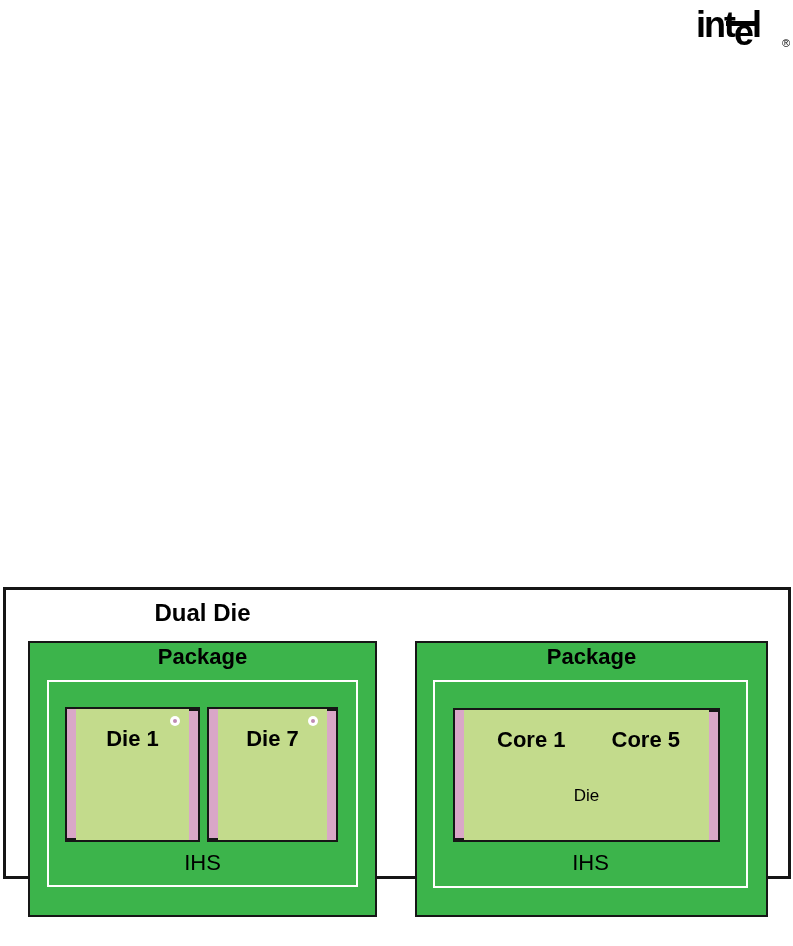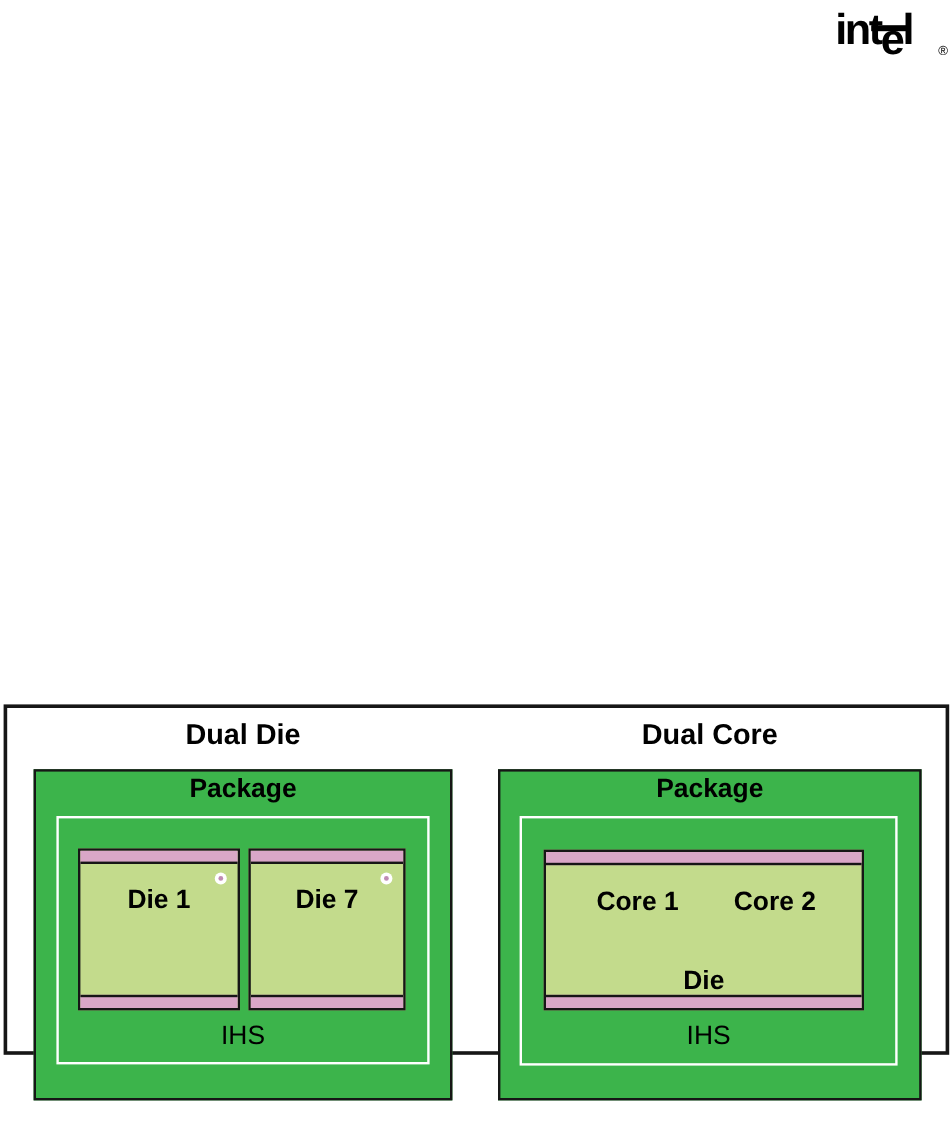--- a/index.html
+++ b/index.html
@@ -107,21 +107,20 @@
   }
   .package.left .ihs-label{left:17px;width:311px;}
   .package.right .ihs-label{left:16px;width:315px;}
 
   .die-box{
     position:absolute;
     box-sizing:border-box;
     border:2px solid var(--border-dark);
     background:var(--die-green);
     display:flex;
-    flex-direction:column;
   }
   .die-box.die1{left:35px;top:64px;width:135px;height:135px;}
   .die-box.die2{left:177px;top:64px;width:131px;height:135px;}
   .die-box.wide{left:36px;top:65px;width:267px;height:134px;justify-content:flex-end;}
 
   .strip{
     flex:0 0 9px;
     background:var(--strip-pink);
   }
   .strip.top{border-bottom:2px solid var(--border-dark);}
@@ -141,23 +140,23 @@
     position:absolute;
     left:4px;right:0;top:18px;
     display:flex;
     justify-content:center;
     gap:46px;
     font-size:22px;font-weight:bold;
     line-height:24px;
   }
   .die-center-label{
     position:absolute;
-    left:0;right:0;top:84px;
-    text-align:center;
-    font-size:22px;font-weight:bold;
+    left:0;right:0;top:74px;
+    text-align:center;
+    font-size:17px;font-weight:normal;
     line-height:24px;
   }
   .marker{
     position:absolute;
     top:7px;right:9px;
     width:10px;height:10px;
     border-radius:50%;
     background:var(--outline-white);
     display:flex;
     align-items:center;
@@ -176,21 +175,20 @@
 
   <div class="intel-logo">
     <span class="logo-word"><span>int</span><span class="logo-e">e</span><span>l</span></span>
     <span class="logo-crossbar"></span>
     <span class="logo-reg">®</span>
   </div>
 
   <div class="figure">
 
     <div class="panel-title left">Dual Die</div>
-    <div class="panel-title right">Dual Core</div>
 
     <div class="package left">
       <div class="package-label">Package</div>
       <div class="ihs-outline"></div>
 
       <div class="die-box die1">
         <div class="strip top"></div>
         <div class="die-inner">
           <span class="marker">
               <span class="marker-dot"></span>
@@ -216,21 +214,21 @@
 
     <div class="package right">
       <div class="package-label">Package</div>
       <div class="ihs-outline"></div>
 
       <div class="die-box wide">
         <div class="strip top"></div>
         <div class="die-inner">
           <div class="cores-row">
             <span>Core 1</span>
-            <span>Core 2</span>
+            <span>Core 5</span>
           </div>
           <div class="die-center-label">Die</div>
         </div>
         <div class="strip bottom"></div>
       </div>
 
       <div class="ihs-label">IHS</div>
     </div>
 
   </div>

